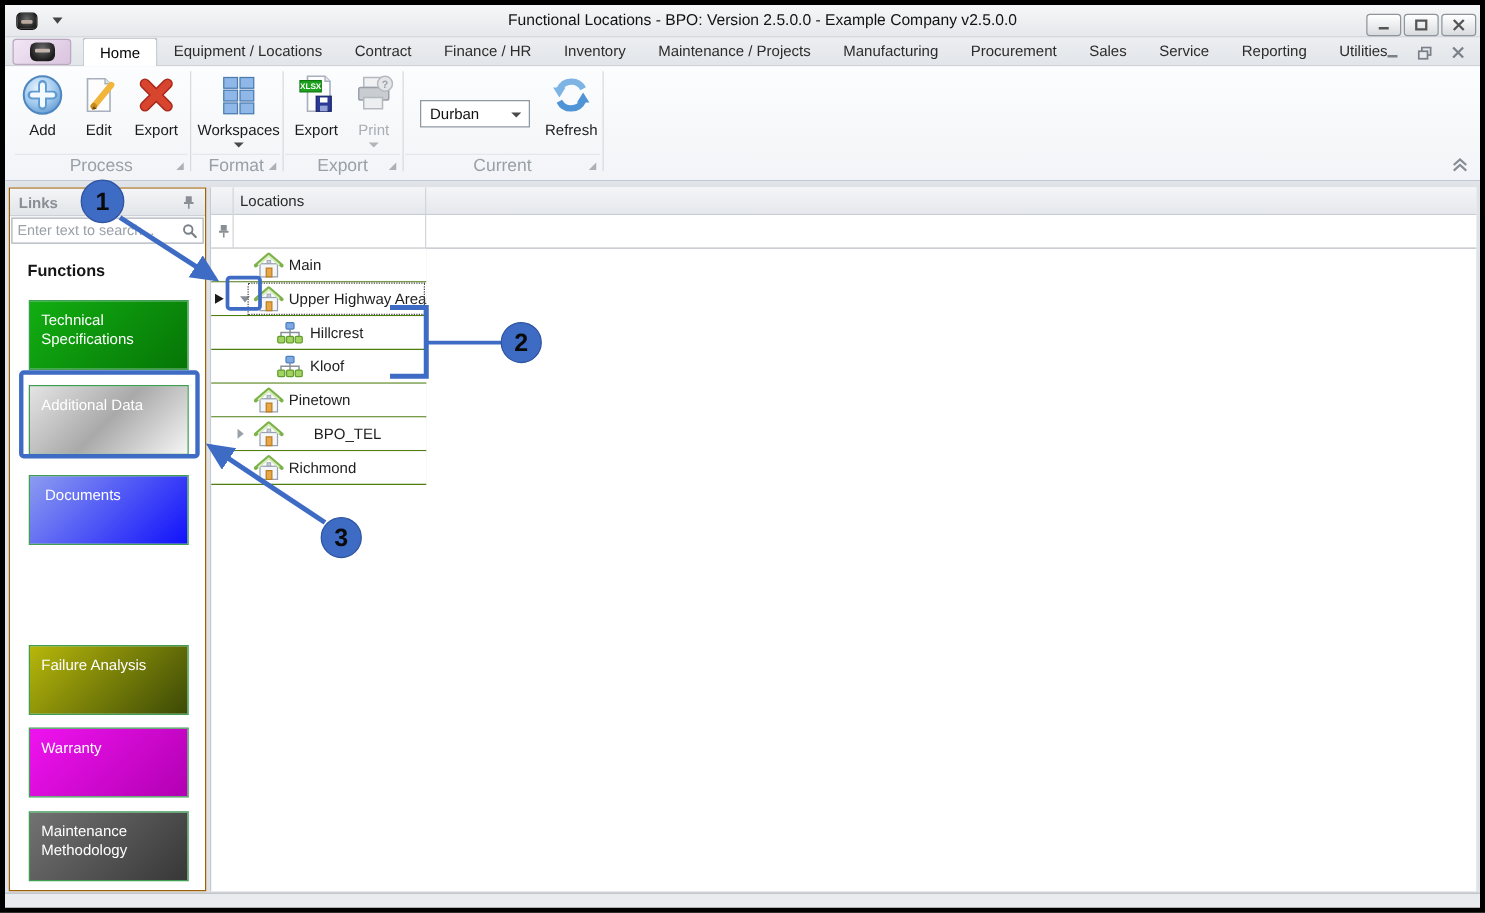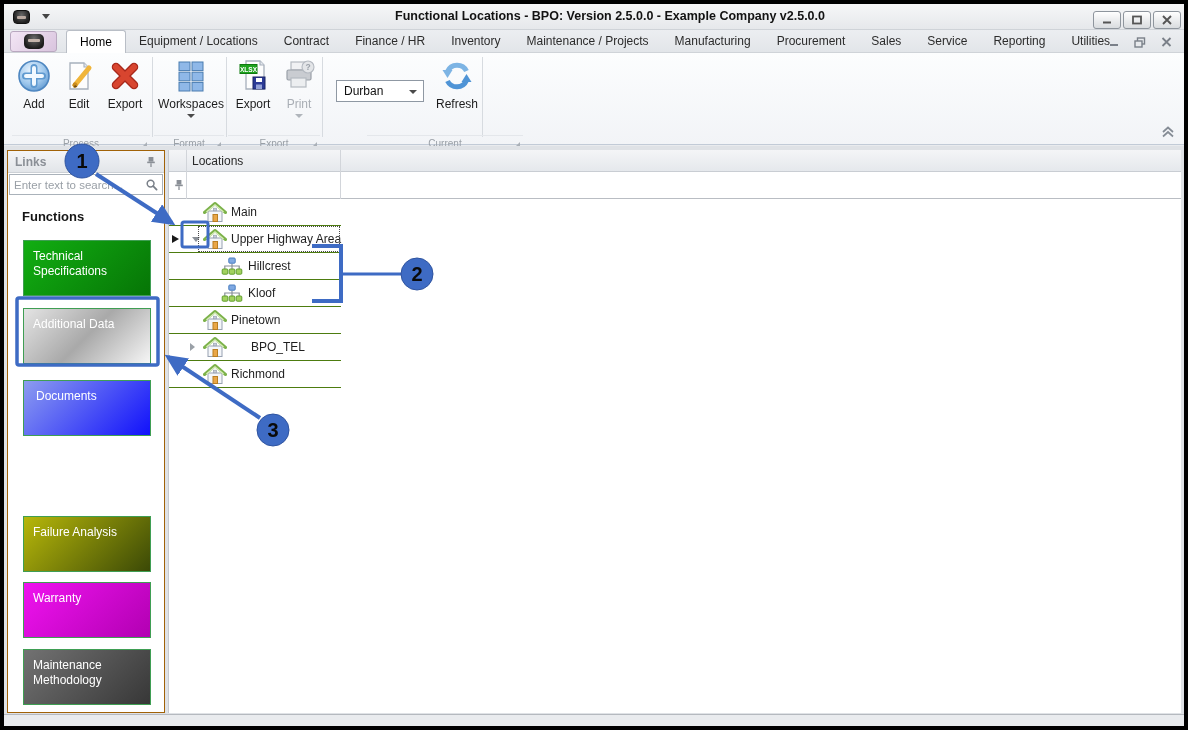--- a/index.html
+++ b/index.html
@@ -4,21 +4,21 @@
 <style>
   html,body{margin:0;padding:0;background:#000;}
   *{box-sizing:border-box;font-family:"Liberation Sans",sans-serif;}
   .screen{position:relative;width:1188px;height:730px;background:#000;overflow:hidden;}
   .win{position:absolute;left:4px;top:4px;width:1180px;height:722px;background:#e9ebee;}
 
   
   .titlebar{position:absolute;left:0;top:0;width:1180px;height:26px;
     background:linear-gradient(#f6f7f8,#e6e8eb);border-bottom:1px solid #cfd3d8;}
   .title-text{position:absolute;left:0;right:0;top:5px;text-align:center;
-    font-size:12.5px;font-weight:bold;color:#121212;margin-left:32px;}
+    font-size:12.5px;font-weight:normal;color:#121212;margin-left:32px;}
   .qat-icon{position:absolute;left:9px;top:6px;width:17px;height:14px;border-radius:4px;
     background:radial-gradient(circle at 50% 35%,#6a6a6a,#222 70%);border:1px solid #111;}
   .qat-icon:after{content:"";position:absolute;left:3px;top:5px;width:9px;height:3px;background:#b9a9a0;border-radius:1px;}
   .qat-drop{position:absolute;left:38px;top:10px;width:0;height:0;
     border-left:4px solid transparent;border-right:4px solid transparent;border-top:5px solid #444;}
   .winbtn{position:absolute;top:7px;width:28px;height:18px;border:1px solid #8e959d;border-radius:3px;
     background:linear-gradient(#ffffff,#d9dcdf);display:flex;align-items:center;justify-content:center;}
   .winbtn svg{display:block;}
   .wb-min{left:1089px;} .wb-max{left:1119px;} .wb-close{left:1149px;}
 
@@ -38,21 +38,21 @@
   
   .ribbon{position:absolute;left:0;top:49px;width:1180px;height:92px;
     background:linear-gradient(#fcfdfe,#f2f4f7);border-bottom:1px solid #c2cbd7;}
   .rsep{position:absolute;top:4px;height:80px;width:1px;background:#d7dbe0;}
   .bigbtn{position:absolute;top:4px;height:64px;display:flex;flex-direction:column;align-items:center;}
   .bigbtn .ico{height:38px;display:flex;align-items:center;justify-content:center;}
   .bigbtn .lbl{font-size:12px;color:#1c1c1c;margin-top:2px;white-space:nowrap;}
   .bigbtn .lbl.dis{color:#a9aeb5;}
   .drop{width:0;height:0;border-left:4px solid transparent;border-right:4px solid transparent;border-top:4px solid #4a4a4a;margin-top:3px;}
   .drop.dis{border-top-color:#b0b5bb;}
-  .grouplbl{position:absolute;top:82px;height:16px;font-size:10px;color:#9aa0a7;
+  .grouplbl{position:absolute;top:70px;height:16px;font-size:14px;color:#9aa0a7;
     display:flex;align-items:center;justify-content:center;border-top:1px solid #e4e7eb;}
   .launcher{position:absolute;right:3px;bottom:3px;width:7px;height:7px;}
   .launcher:after{content:"";position:absolute;right:0;bottom:0;width:0;height:0;
     border-left:6px solid transparent;border-bottom:6px solid #aab0b7;}
   .combo{position:absolute;left:332px;top:27px;width:88px;height:22px;background:#fff;border:1px solid #8f98a3;
     font-size:12px;color:#111;display:flex;align-items:center;padding-left:7px;}
   .combo .drop{position:absolute;right:6px;top:9px;margin:0;}
   .chevron{position:absolute;left:1155px;top:72px;}
 
   
@@ -305,21 +305,21 @@
         <div class="launcher"></div>
       </div>
       <div class="grouplbl" style="left:150px;width:70px;">
         <span>Format</span>
         <div class="launcher"></div>
       </div>
       <div class="grouplbl" style="left:224px;width:92px;">
         <span>Export</span>
         <div class="launcher"></div>
       </div>
-      <div class="grouplbl" style="left:320px;width:156px;margin-left:43px;">
+      <div class="grouplbl" style="left:320px;width:156px;">
         <span>Current</span>
         <div class="launcher"></div>
       </div>
 
       <div class="chevron">
         <svg width="18" height="14">
           <path d="M4,7 L9,2.5 L14,7 M4,11.5 L9,7 L14,11.5" fill="none" stroke="#858c95" stroke-width="1.7"></path>
         </svg>
       </div>
     </div>

